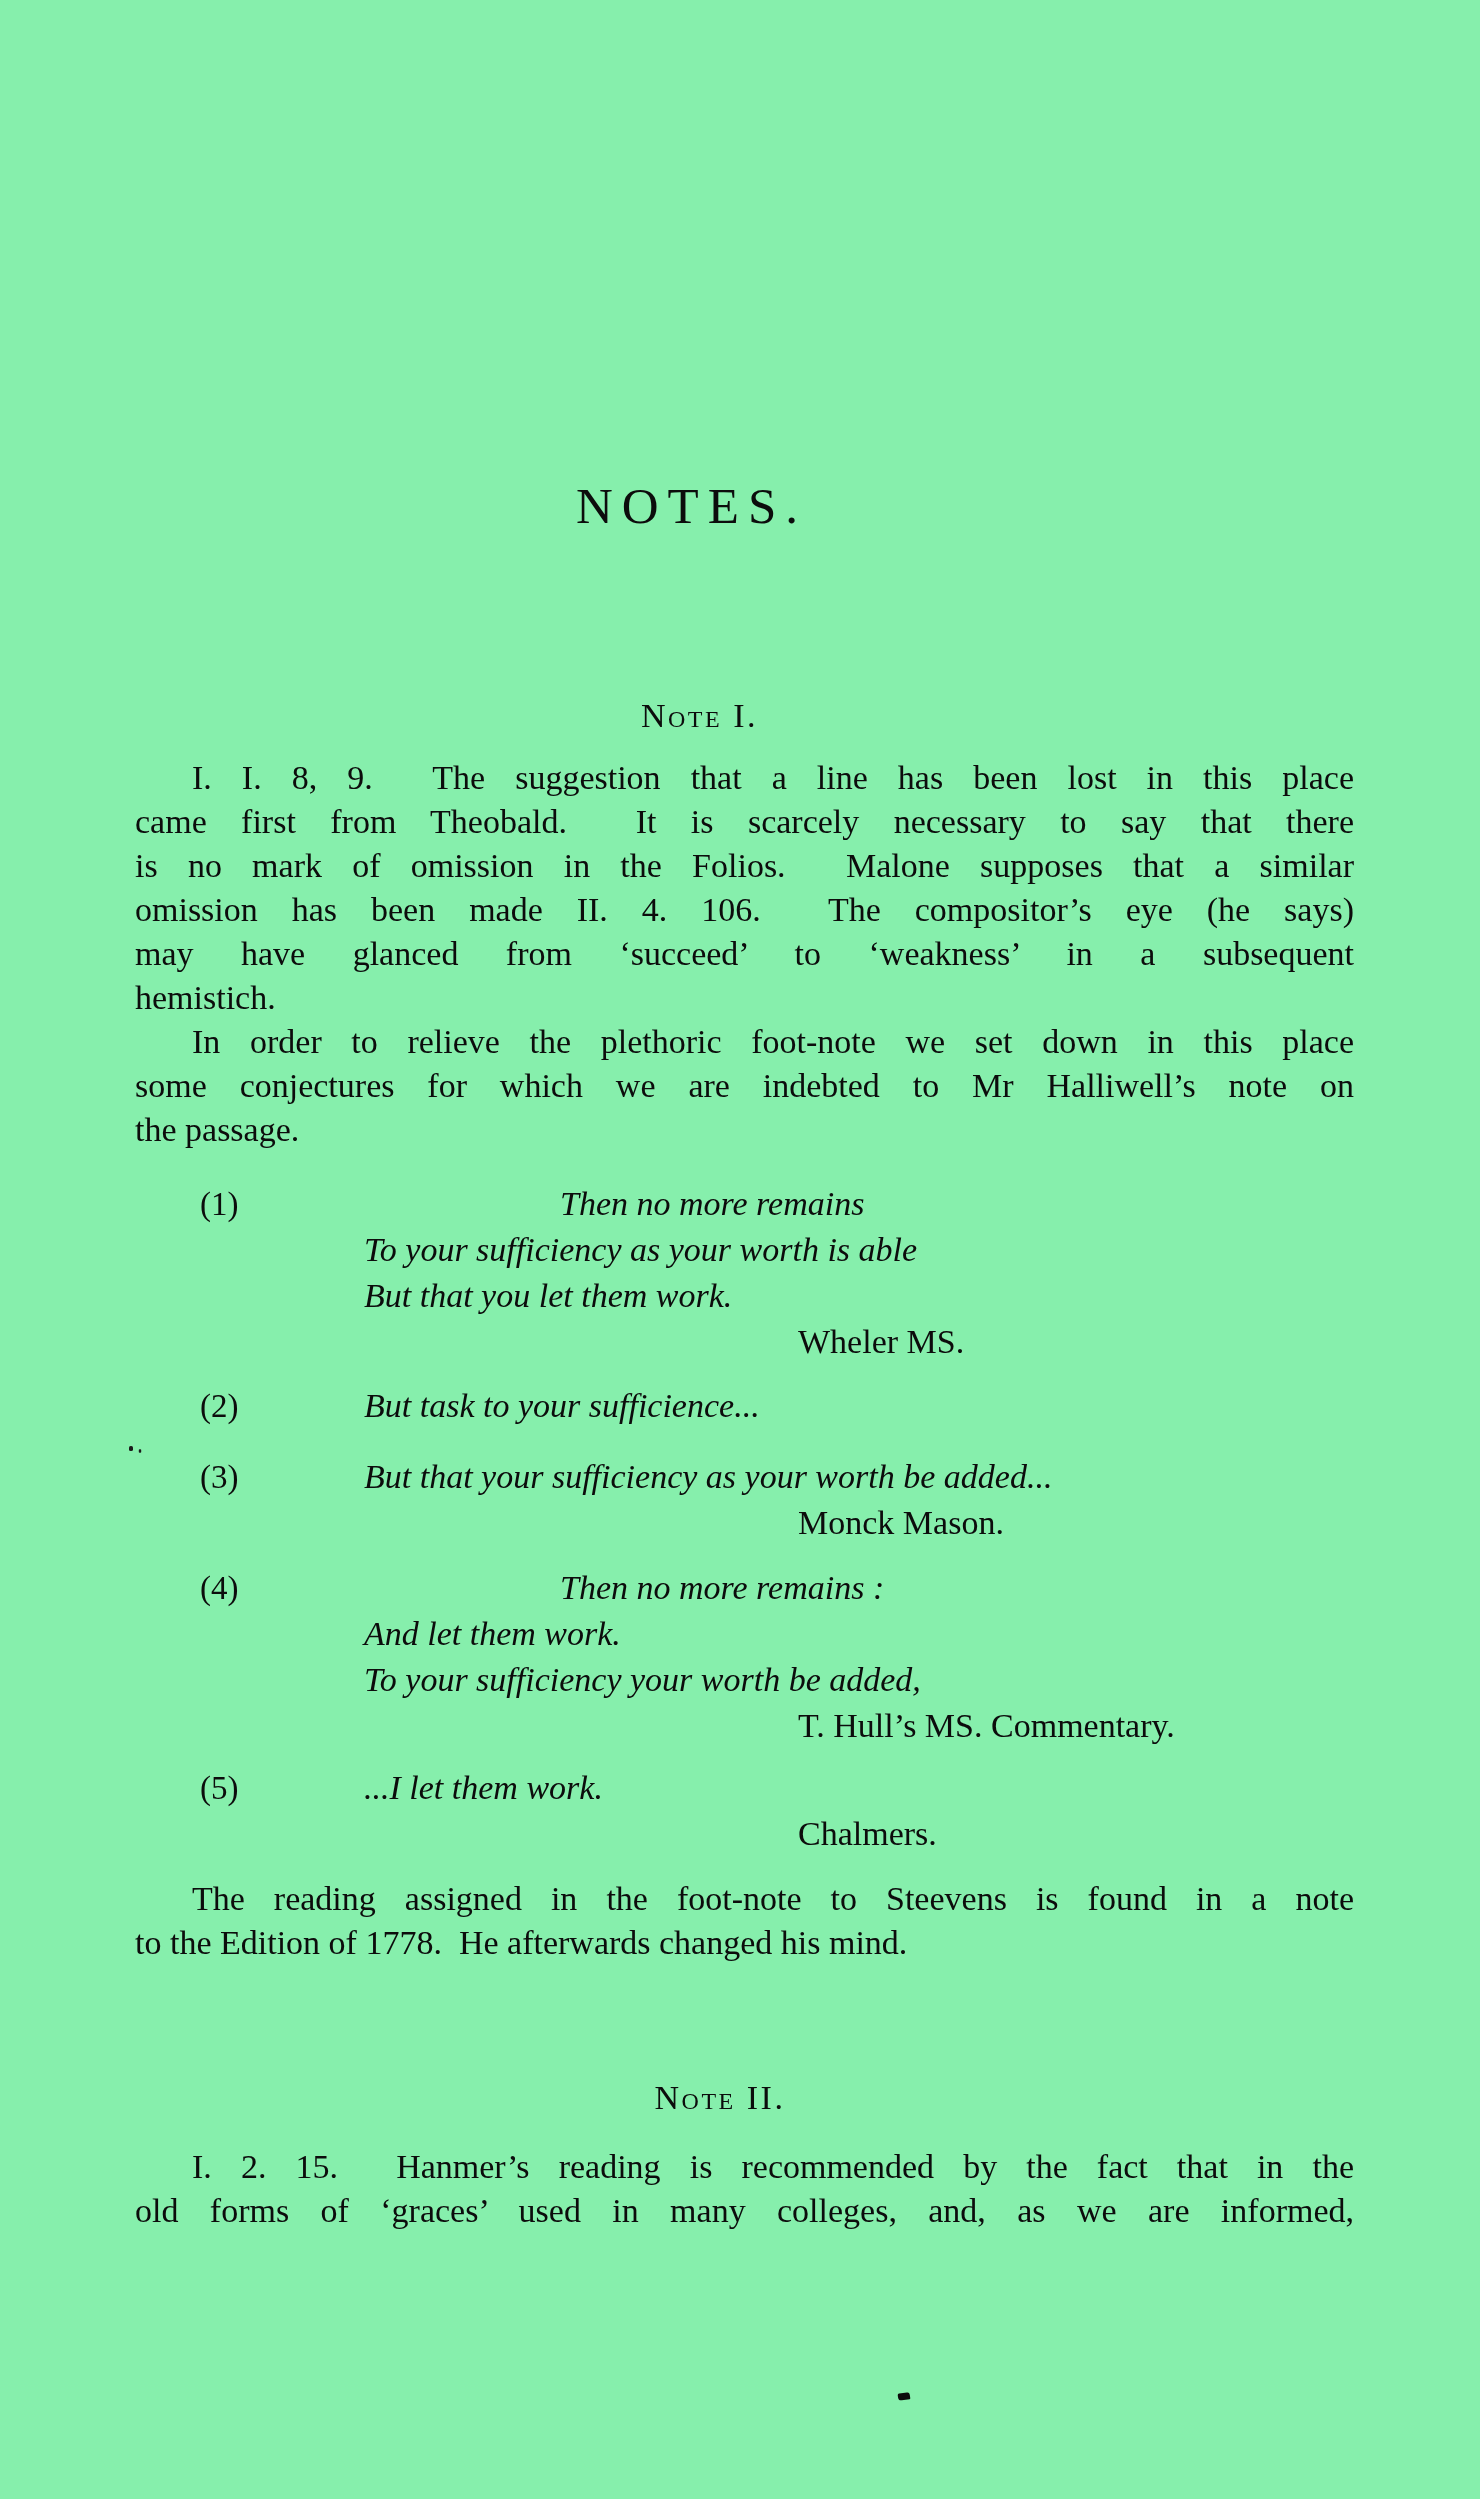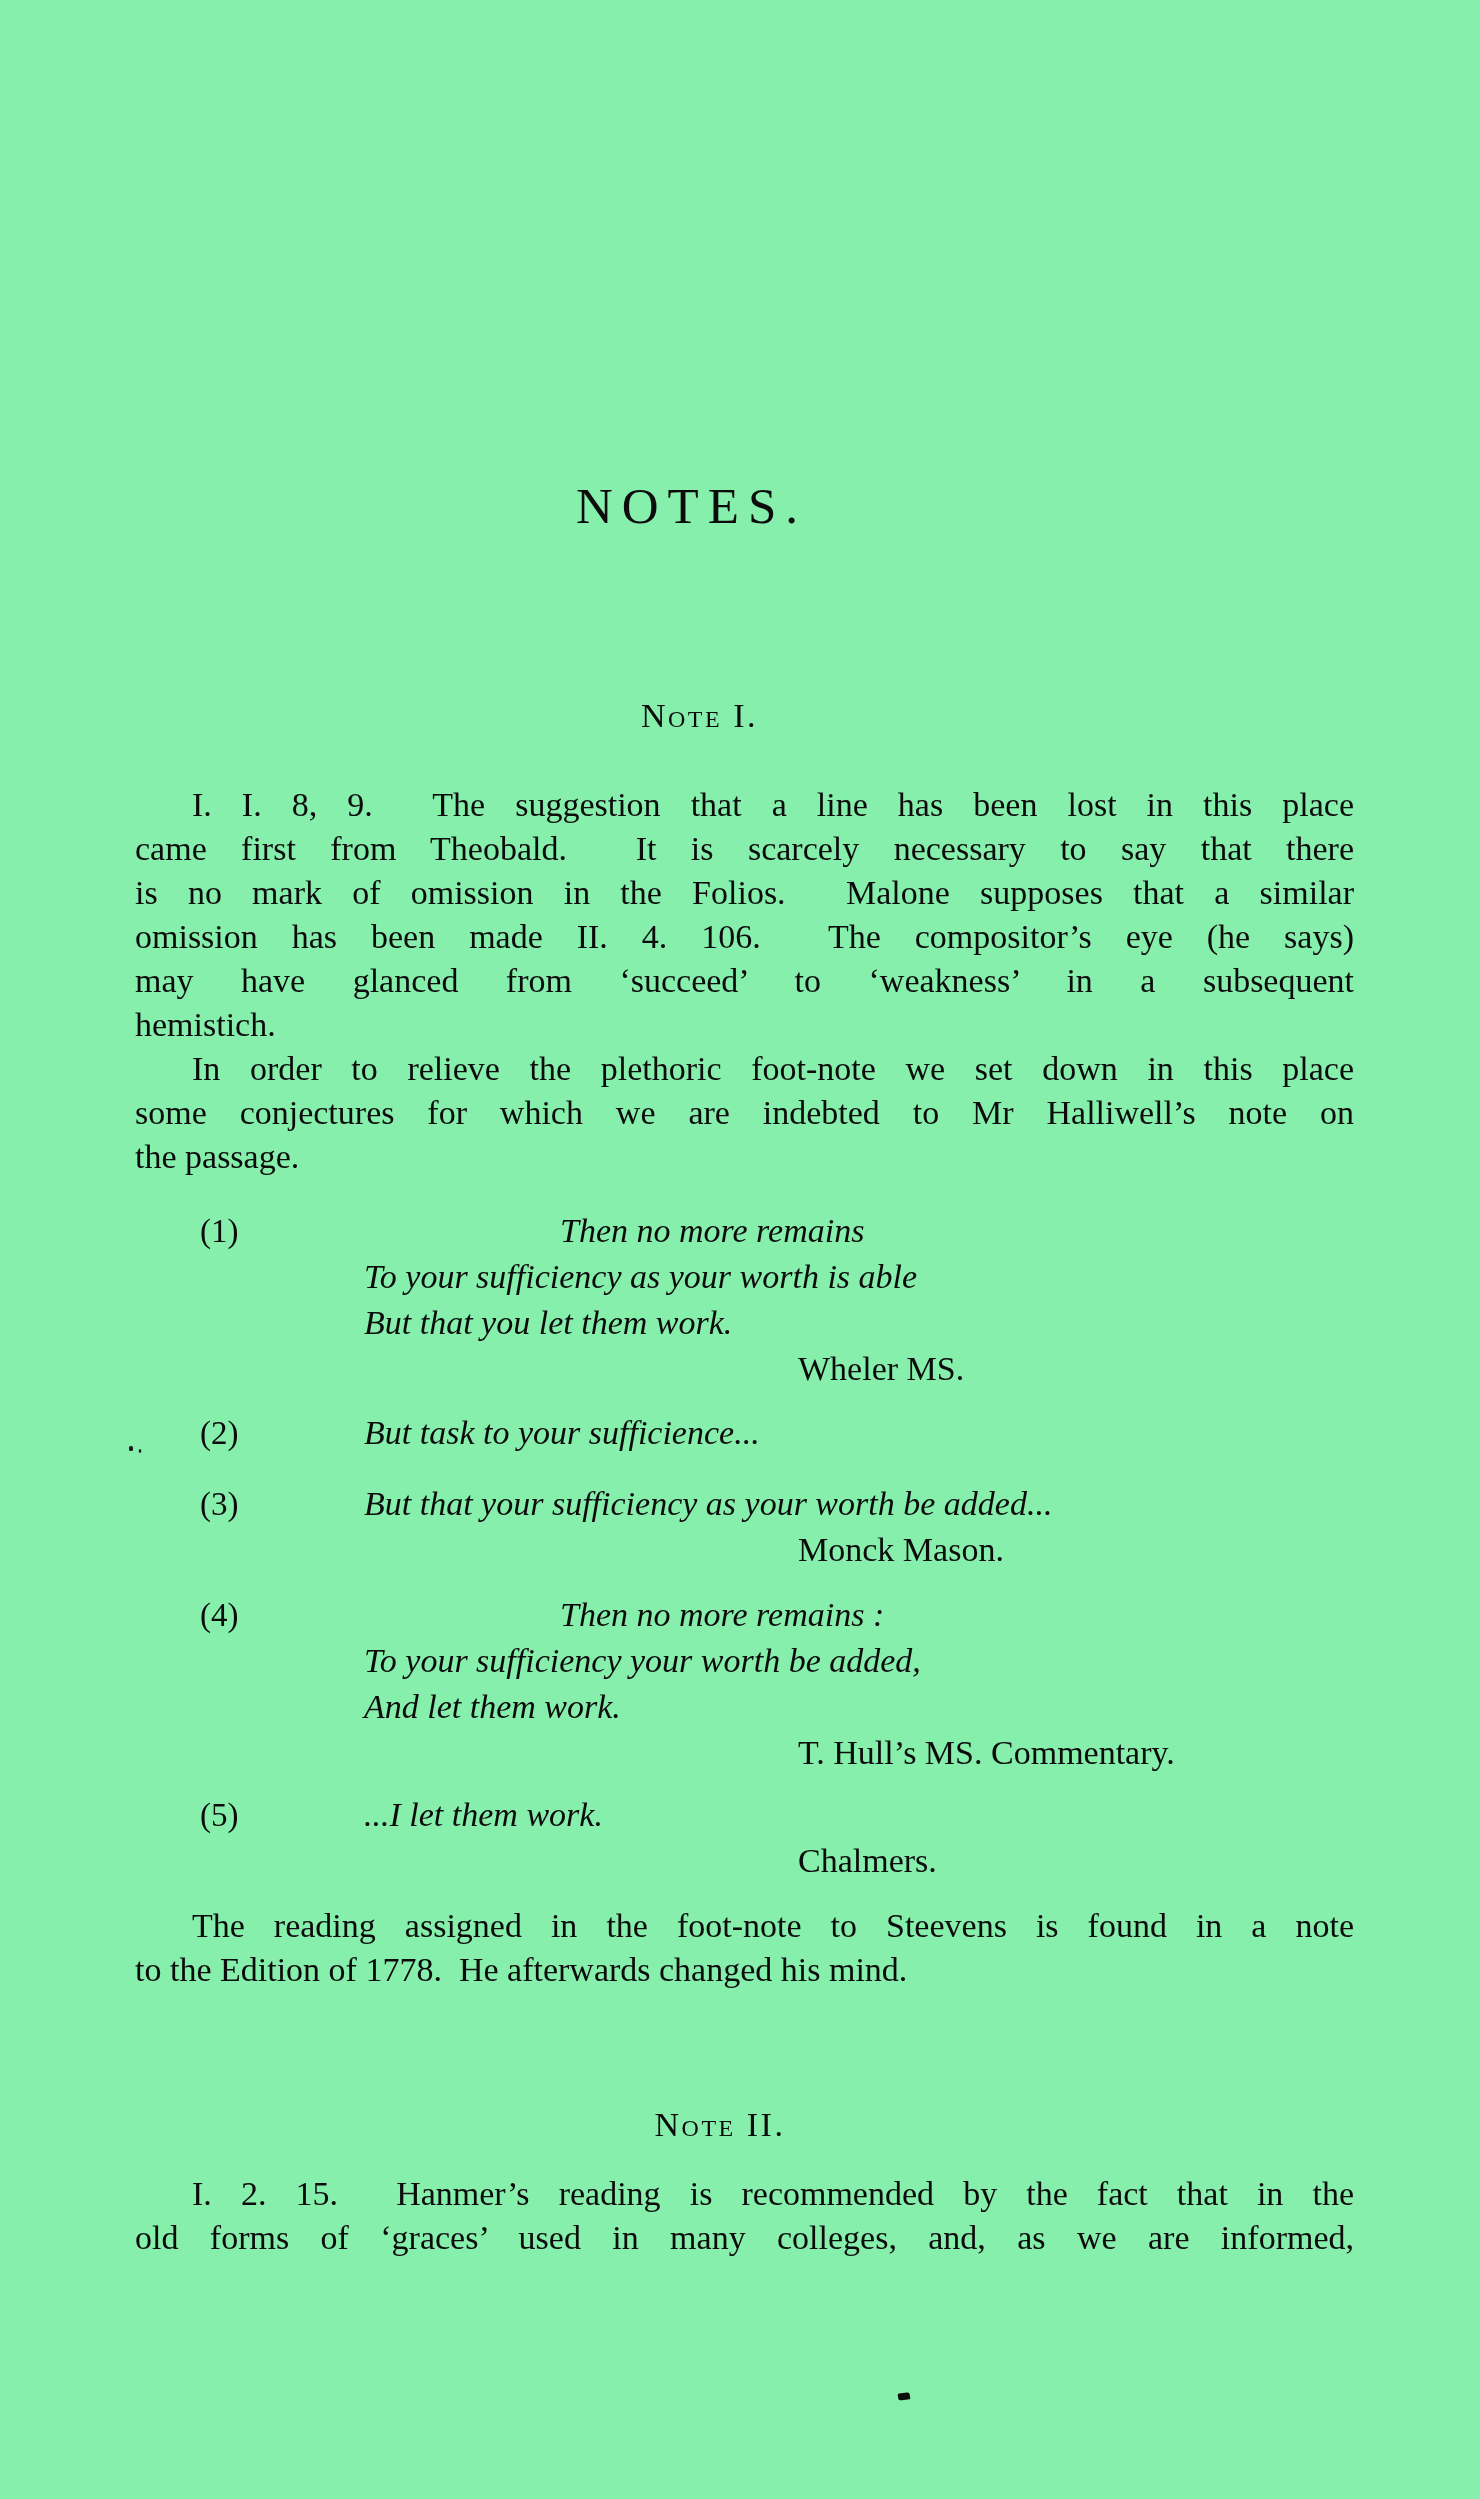--- a/index.html
+++ b/index.html
@@ -40,21 +40,21 @@
     text-align: center;
     font-variant: small-caps;
     font-size: 34px;
     line-height: 36px;
     letter-spacing: 2.5px;
     white-space: nowrap;
   }
   .h1-off { left: -45px; }
   .h2-off { left: -24.5px; }
   .mt-h1   { margin-top: 172px; }
-  .mt-p1   { margin-top: 49px; }
+  .mt-p1   { margin-top: 22px; }
   .mt-quotes { margin-top: 29.4px; }
   .mt-p3   { margin-top: 19.6px; }
   .mt-h2   { margin-top: 115px; }
   .mt-p4   { margin-top: 29.4px; }
 
   .pline {
     font-size: 34px;
     line-height: 44px;
     text-align: justify;
     text-align-last: justify;
@@ -165,22 +165,22 @@
         <div class="quote-body">
           <div class="verse-line">But that your sufficiency as your worth be added...</div>
           <div class="attribution">Monck Mason.</div>
         </div>
       </div>
 
       <div class="quote-item q-gap-c">
         <div class="quote-num">(4)</div>
         <div class="quote-body">
           <div class="verse-line centerish">Then no more remains :</div>
+          <div class="verse-line">And let them work.</div>
           <div class="verse-line">To your sufficiency your worth be added,</div>
-          <div class="verse-line">And let them work.</div>
           <div class="attribution">T. Hull’s MS. Commentary.</div>
         </div>
       </div>
 
       <div class="quote-item q-gap-d">
         <div class="quote-num">(5)</div>
         <div class="quote-body">
           <div class="verse-line">...I let them work.</div>
           <div class="attribution">Chalmers.</div>
         </div>

